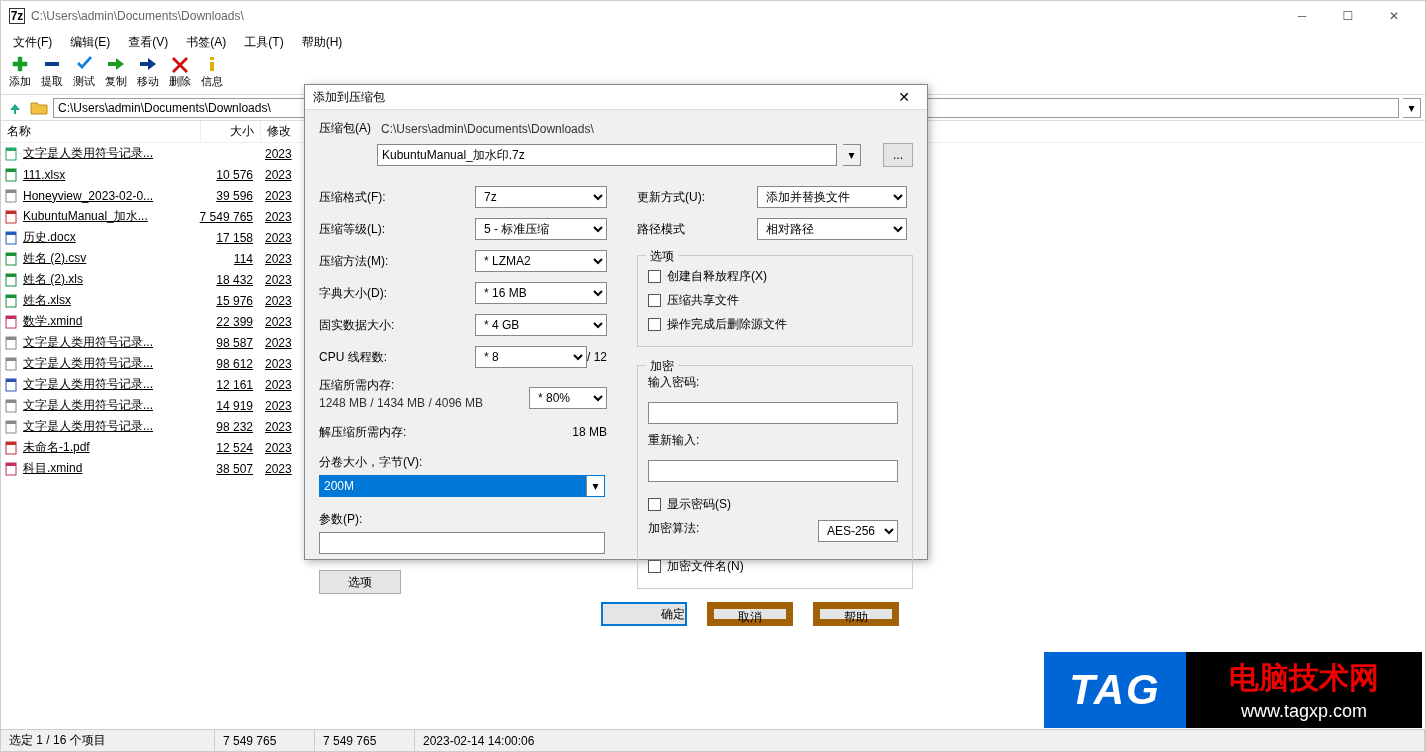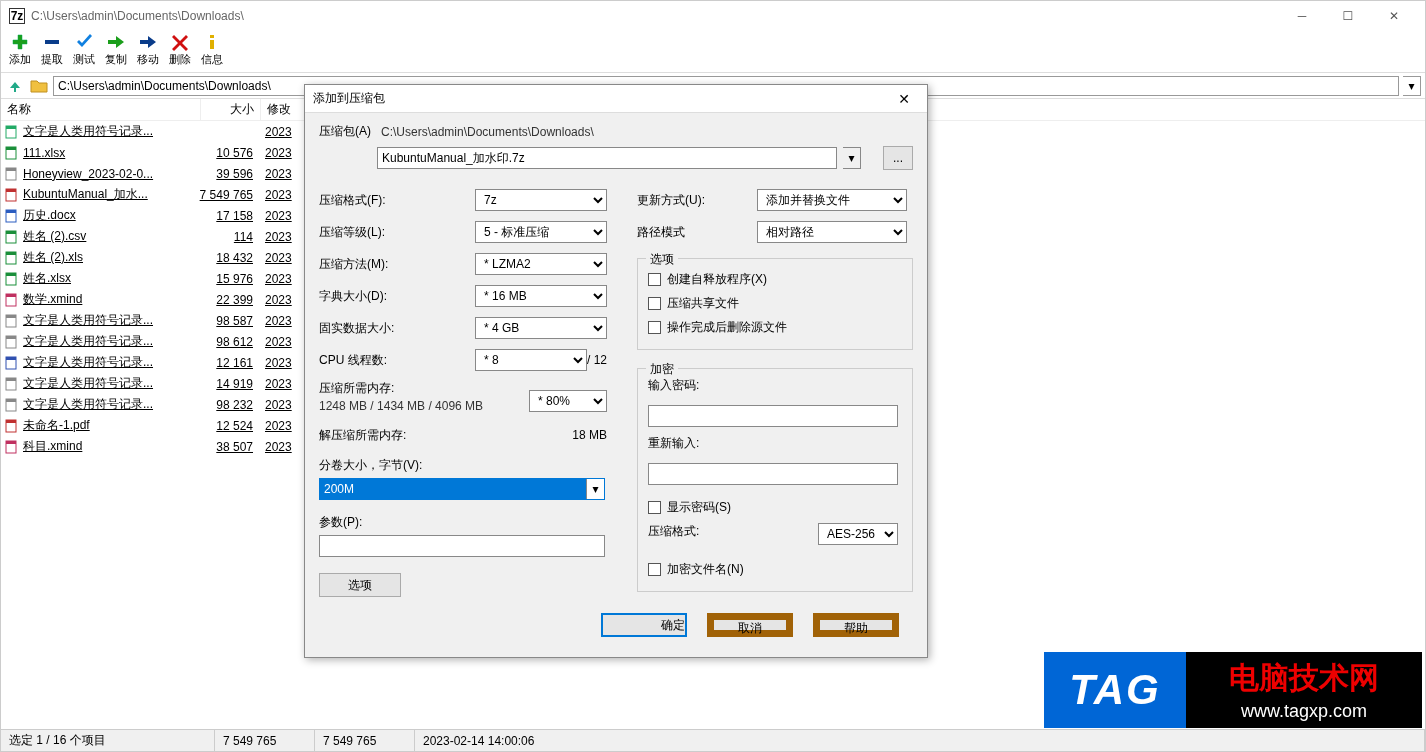--- a/index.html
+++ b/index.html
@@ -37,21 +37,21 @@
 .file-row { height: 21px; display: flex; align-items: center; padding: 0 2px; text-decoration: underline; }
 .fr-icon { width: 16px; height: 16px; margin-right: 4px; display: flex; align-items: center; justify-content: center; }
 .fr-name { width: 176px; overflow: hidden; white-space: nowrap; text-overflow: ellipsis; }
 .fr-size { width: 60px; text-align: right; padding-right: 6px; }
 .fr-date { width: 50px; padding-left: 6px; }
 
 .statusbar { height: 22px; display: flex; align-items: center; border-top: 1px solid #ccc; background: #f0f0f0; }
 .status-cell { padding: 0 8px; border-right: 1px solid #ccc; height: 100%; display: flex; align-items: center; }
 
 
-.dialog { position: absolute; left: 304px; top: 84px; width: 624px; height: 574px; background: #f0f0f0; border: 1px solid #888; box-shadow: 2px 2px 8px rgba(0,0,0,0.3); display: flex; flex-direction: column; }
+.dialog { position: absolute; left: 304px; top: 84px; width: 624px; height: 476px; background: #f0f0f0; border: 1px solid #888; box-shadow: 2px 2px 8px rgba(0,0,0,0.3); display: flex; flex-direction: column; }
 .dlg-titlebar { height: 28px; display: flex; align-items: center; padding: 0 8px; background: #fff; border-bottom: 1px solid #ddd; }
 .dlg-titlebar .title { flex: 1; }
 .dlg-close { width: 30px; height: 24px; display: flex; align-items: center; justify-content: center; font-size: 14px; }
 
 .dlg-body { flex: 1; padding: 10px 14px 6px 14px; display: flex; flex-direction: column; }
 .archive-row { display: flex; align-items: center; gap: 10px; margin-bottom: 6px; }
 .archive-input-row { display: flex; align-items: center; gap: 6px; margin-bottom: 14px; margin-left: 58px; }
 .archive-input-row input { flex: 1; height: 22px; border: 1px solid #888; background: #fff; padding: 0 4px; }
 .archive-input-row .dd { width: 18px; height: 22px; border: 1px solid #888; border-left:none; display:flex; align-items:center; justify-content:center; }
 .browse-btn { width: 30px; height: 24px; border: 1px solid #aaa; background: #e5e5e5; display:flex; align-items:center; justify-content:center; }
@@ -120,20 +120,28 @@
         <span>7z</span>
       </div>
     <div class="title-text">C:\Users\admin\Documents\Downloads\</div>
     <div class="win-btns">
       <div class="win-btn">─</div>
       <div class="win-btn">☐</div>
       <div class="win-btn">✕</div>
     </div>
   </div>
 
+  <div class="menubar">
+    <div class="menu-item">文件(F)</div>
+    <div class="menu-item">编辑(E)</div>
+    <div class="menu-item">查看(V)</div>
+    <div class="menu-item">书签(A)</div>
+    <div class="menu-item">工具(T)</div>
+    <div class="menu-item">帮助(H)</div>
+  </div>
 
   <div class="toolbar">
     <div class="tool-btn">
       <div class="ticon ic-green">
           <svg width="20" height="18" viewBox="0 0 20 18">
             <path d="M8 2h4v5h5v4h-5v5H8v-5H3V7h5z" fill="#1b9e1b" stroke="#0a5" stroke-width="0.5"></path>
           </svg>
         </div>
       <div class="tlabel">添加</div>
     </div>
@@ -497,21 +505,21 @@
           <input class="enc-input" type="password" style="">
           <div class="enc-row" style="margin-top:8px">
               <div class="lbl">重新输入:</div>
             </div>
           <input class="enc-input" type="password" style="">
           <div class="chk-row" style="margin-top:10px">
               <div class="chk"></div>
               <span>显示密码(S)</span>
             </div>
           <div class="enc-row" style="margin-top:4px">
-            <div class="lbl" style="width:170px">压缩格式:</div>
+            <div class="lbl" style="width:170px">加密算法:</div>
             <select class="enc-sel"><option>AES-256</option></select>
           </div>
           <div class="chk-row" style="margin-top:6px">
               <div class="chk"></div>
               <span>加密文件名(N)</span>
             </div>
         </div>
       </div>
     </div>
 

